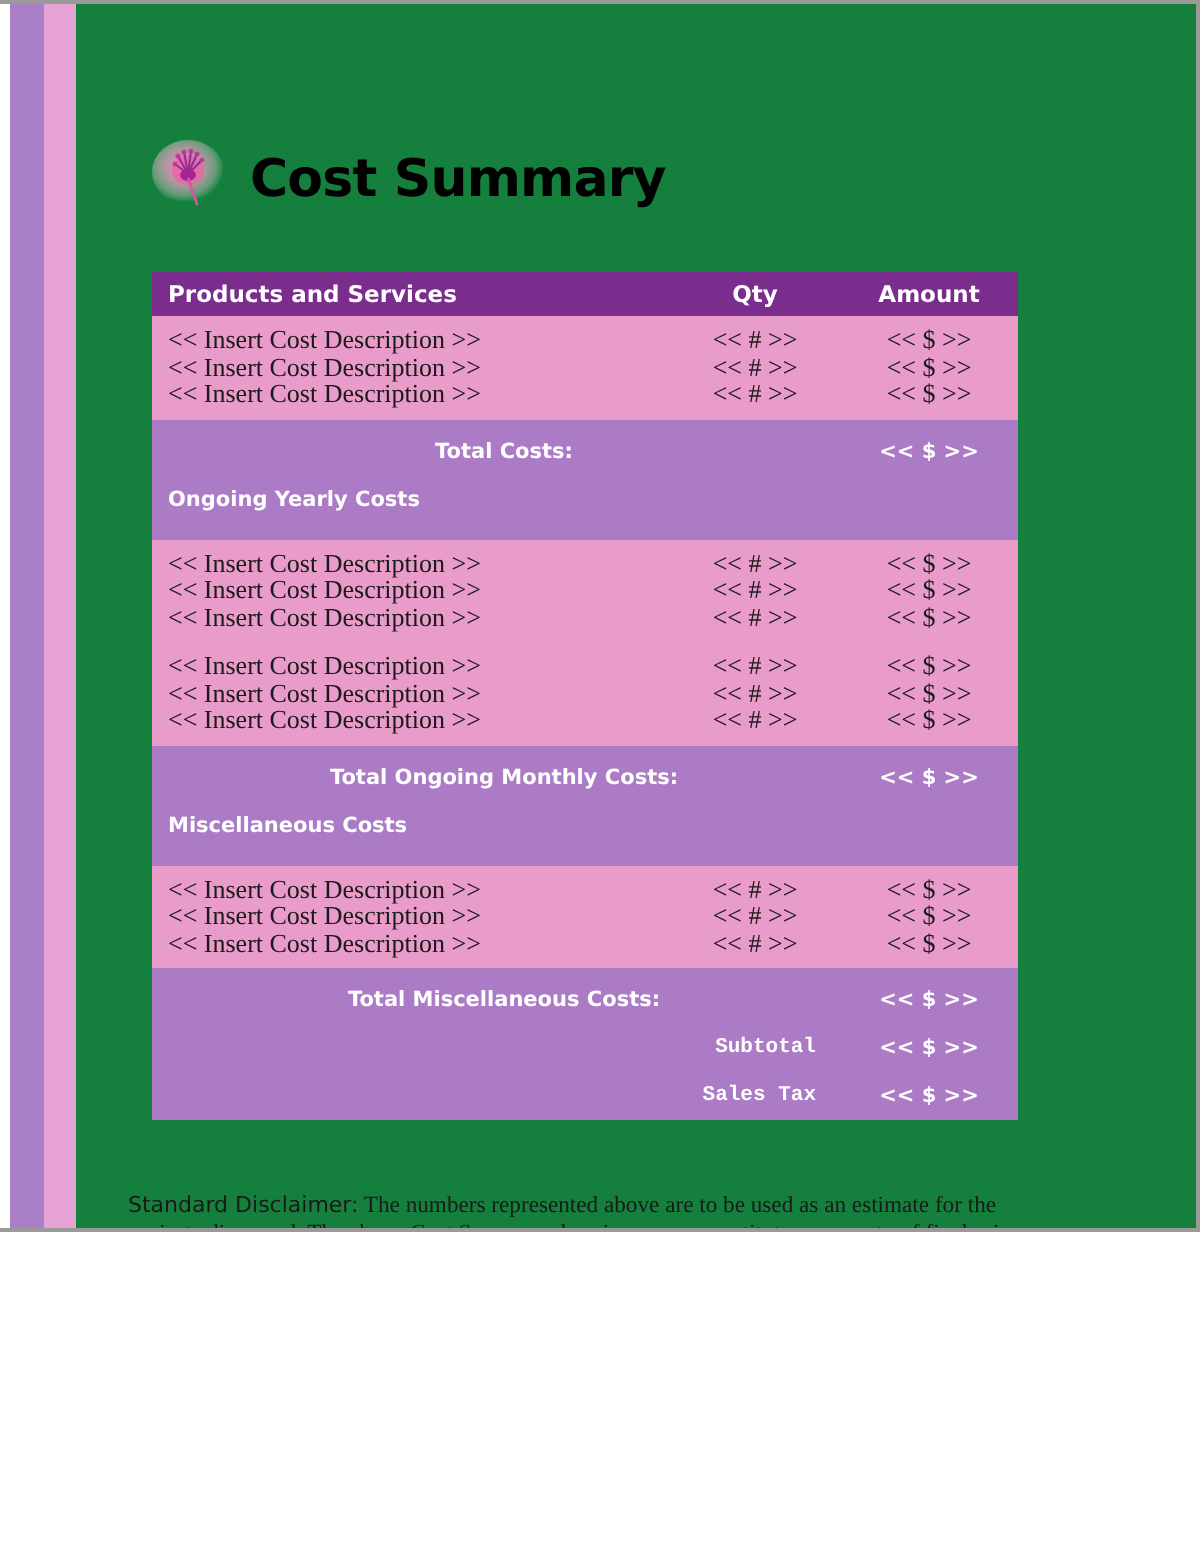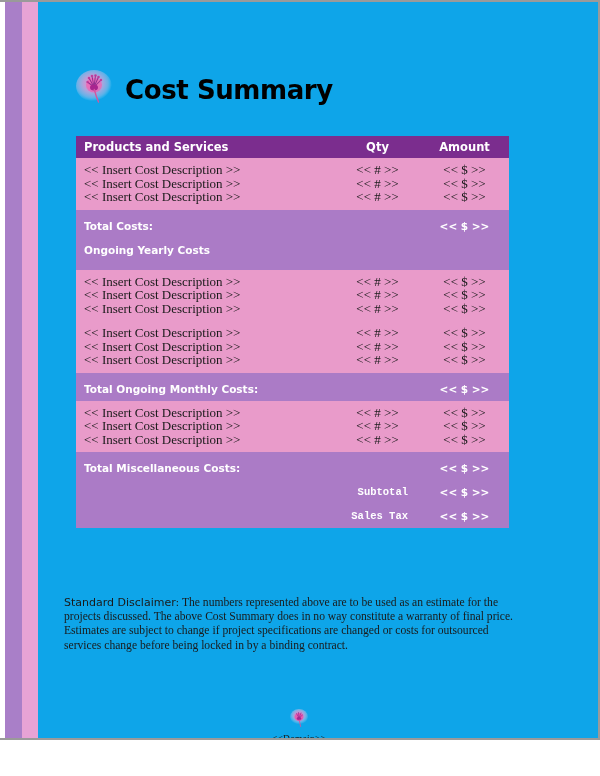--- a/index.html
+++ b/index.html
@@ -7,22 +7,22 @@
     padding: 0;
     background: #ffffff;
   }
   body {
     font-family: "Liberation Serif", serif;
   }
 
   .page {
     position: relative;
     width: 600px;
-    height: 740px;
-    background: #0ea5e9;
+    height: 616px;
+    background: #15803d;
     box-sizing: border-box;
     border-right: 2px solid #9a9a9a;
     border-bottom: 2px solid #9a9a9a;
     border-top: 2px solid #9a9a9a;
     overflow: hidden;
   }
 
   
   .stripe {
     position: absolute;
@@ -117,21 +117,21 @@
     font-family: "DejaVu Sans", sans-serif;
     font-weight: bold;
     font-size: 10.5px;
     height: 24px;
     vertical-align: middle;
     white-space: nowrap;
   }
   tr.purple-row td.c-desc { text-align: left; padding-left: 8px; }
   tr.purple-row td.c-amt  { text-align: center; }
   tr.purple-row td.c-label-right { text-align: right; padding-right: 12px; font-family: Liberation Mono, monospace; }
-  tr.purple-row.pad-top td { padding-top: 4px; }
+  tr.purple-row.pad-top td { padding-top: 4px; text-align: center; }
   tr.purple-row.pad-bottom td { padding-bottom: 8px; }
 
   
   .disclaimer {
     position: absolute;
     left: 64px;
     top: 594px;
     width: 456px;
     font-family: "Liberation Serif", serif;
     font-size: 11.6px;
@@ -282,20 +282,23 @@
       <tr class="data-row last">
         <td class="c-desc">&lt;&lt; Insert Cost Description &gt;&gt;</td>
         <td class="c-qty">&lt;&lt; # &gt;&gt;</td>
         <td class="c-amt">&lt;&lt; $ &gt;&gt;</td>
       </tr>
 
       <tr class="purple-row pad-top">
         <td class="c-desc" colspan="2">Total Ongoing Monthly Costs:</td>
         <td class="c-amt">&lt;&lt; $ &gt;&gt;</td>
       </tr>
+      <tr class="purple-row pad-bottom">
+        <td class="c-desc" colspan="3">Miscellaneous Costs</td>
+      </tr>
 
       <tr class="data-row first">
         <td class="c-desc">&lt;&lt; Insert Cost Description &gt;&gt;</td>
         <td class="c-qty">&lt;&lt; # &gt;&gt;</td>
         <td class="c-amt">&lt;&lt; $ &gt;&gt;</td>
       </tr>
       <tr class="data-row">
         <td class="c-desc">&lt;&lt; Insert Cost Description &gt;&gt;</td>
         <td class="c-qty">&lt;&lt; # &gt;&gt;</td>
         <td class="c-amt">&lt;&lt; $ &gt;&gt;</td>

